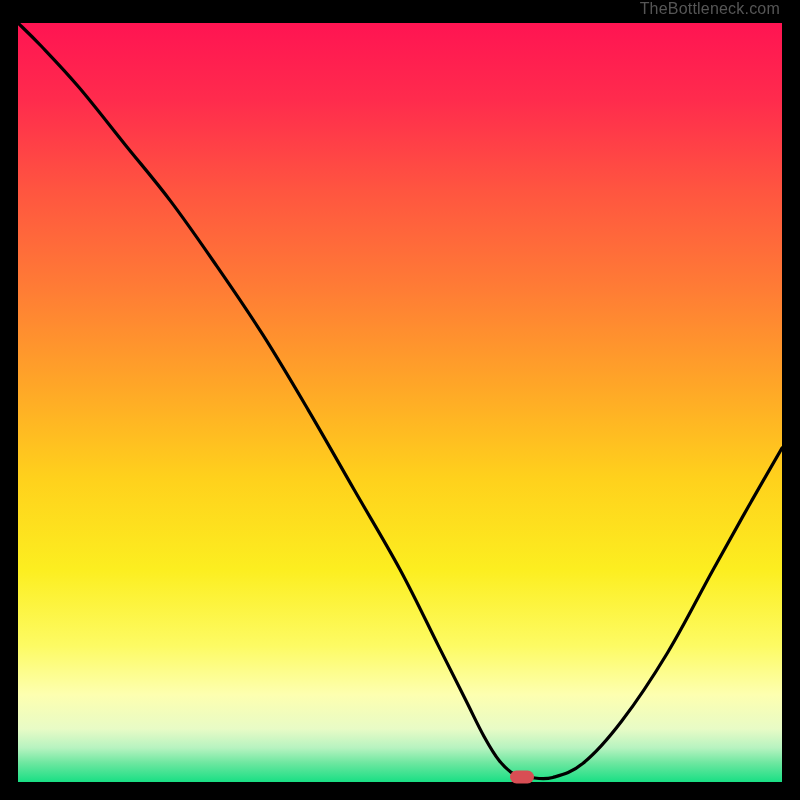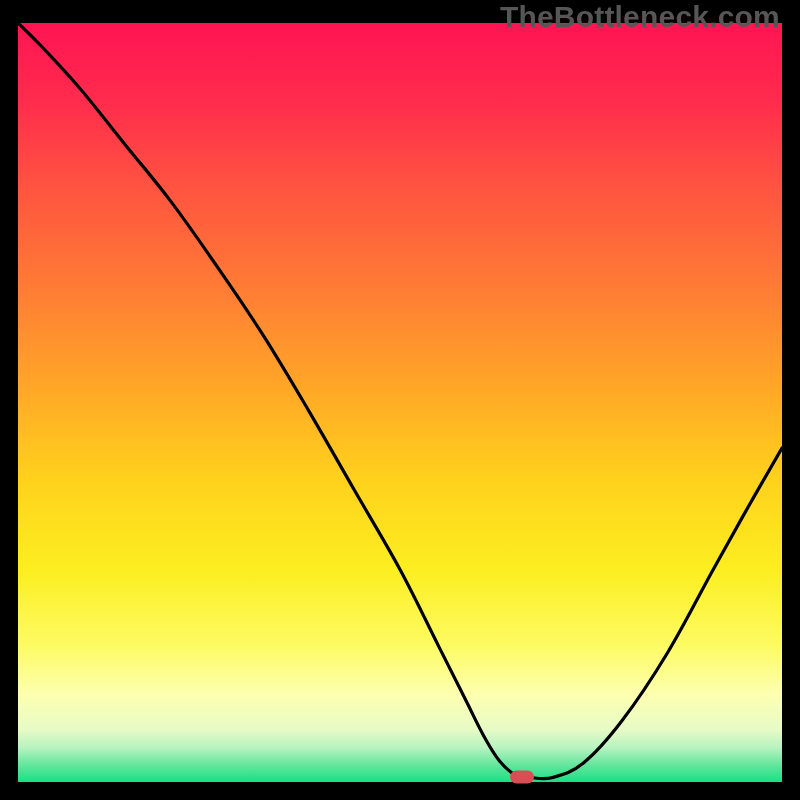--- a/index.html
+++ b/index.html
@@ -23,22 +23,22 @@
     left: 18px;
     top: 23px;
     width: 764px;
     height: 759px;
   }
   .watermark {
     position: absolute;
     top: 0px;
     right: 20px;
     font-family: Arial, Helvetica, sans-serif;
-    font-size: 30px;
-    font-weight: 700;
+    font-size: 16px;
+    font-weight: 400;
     color: #565656;
     letter-spacing: 0.2px;
   }
   .marker {
     position: absolute;
     width: 24px;
     height: 13px;
     background: #d84e54;
     border-radius: 7px;
     transform: translate(-50%, -50%);

